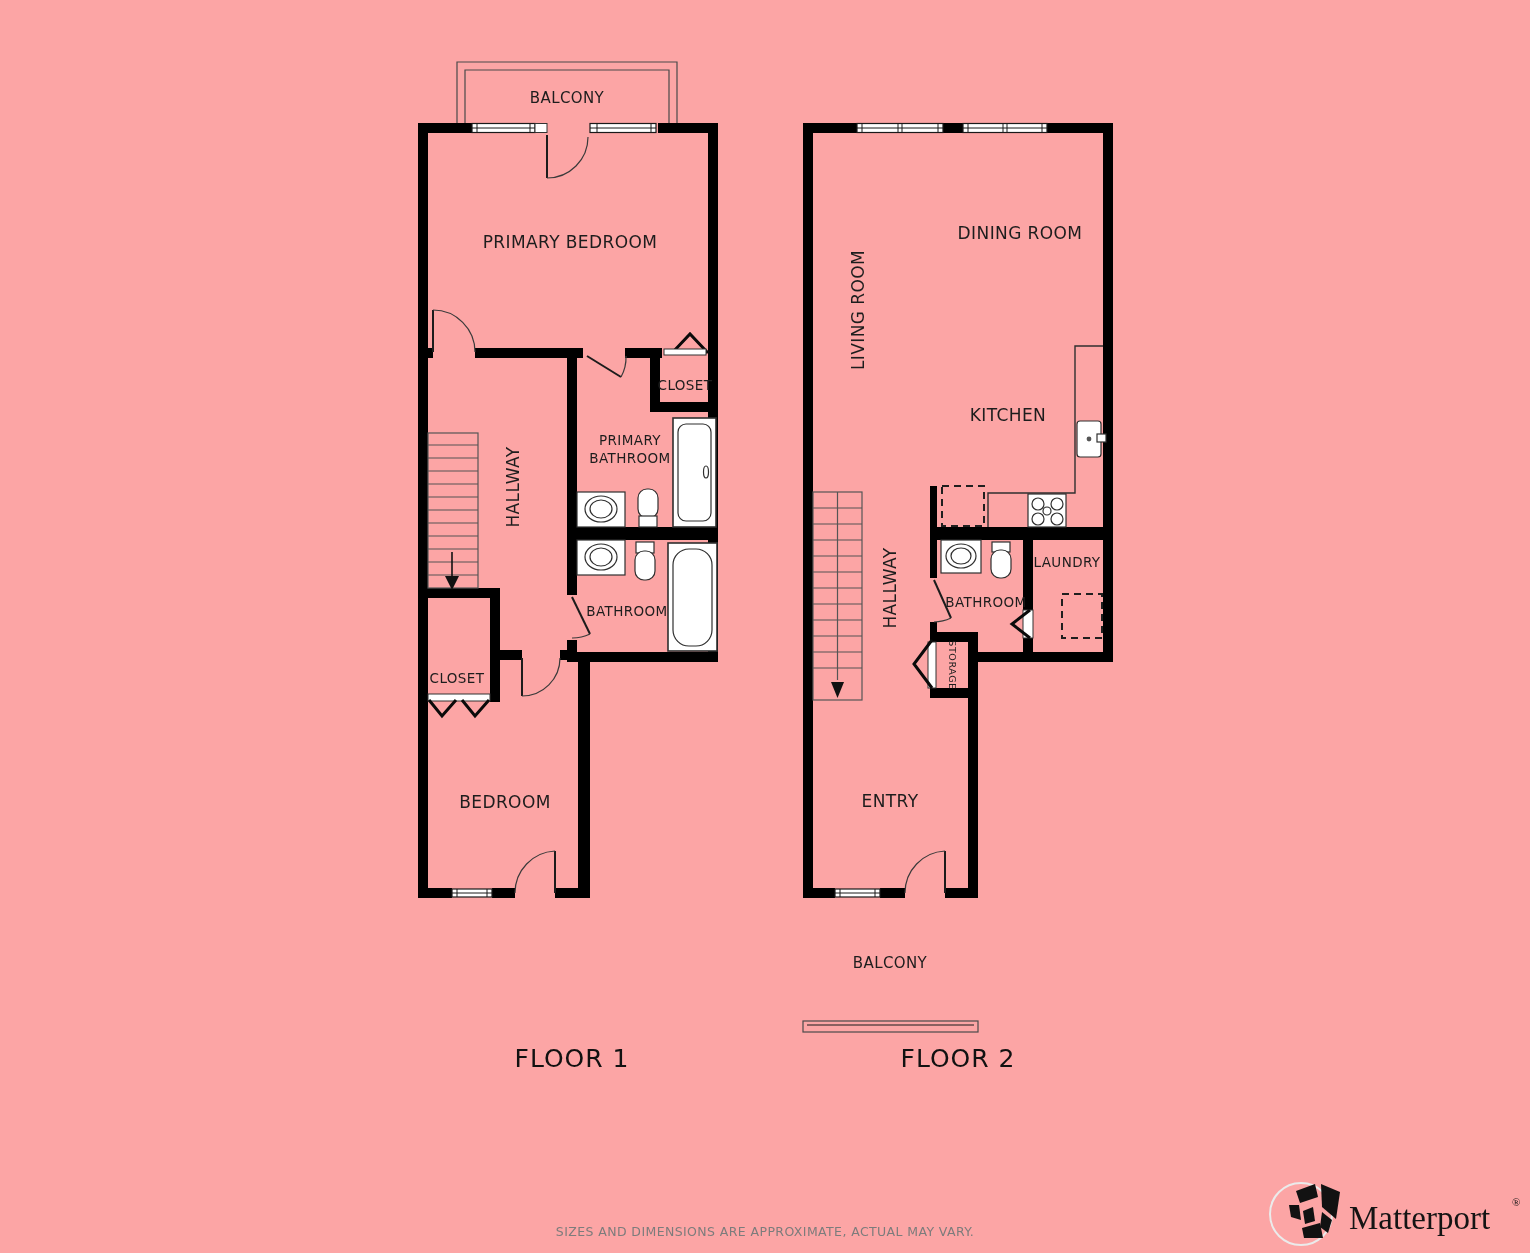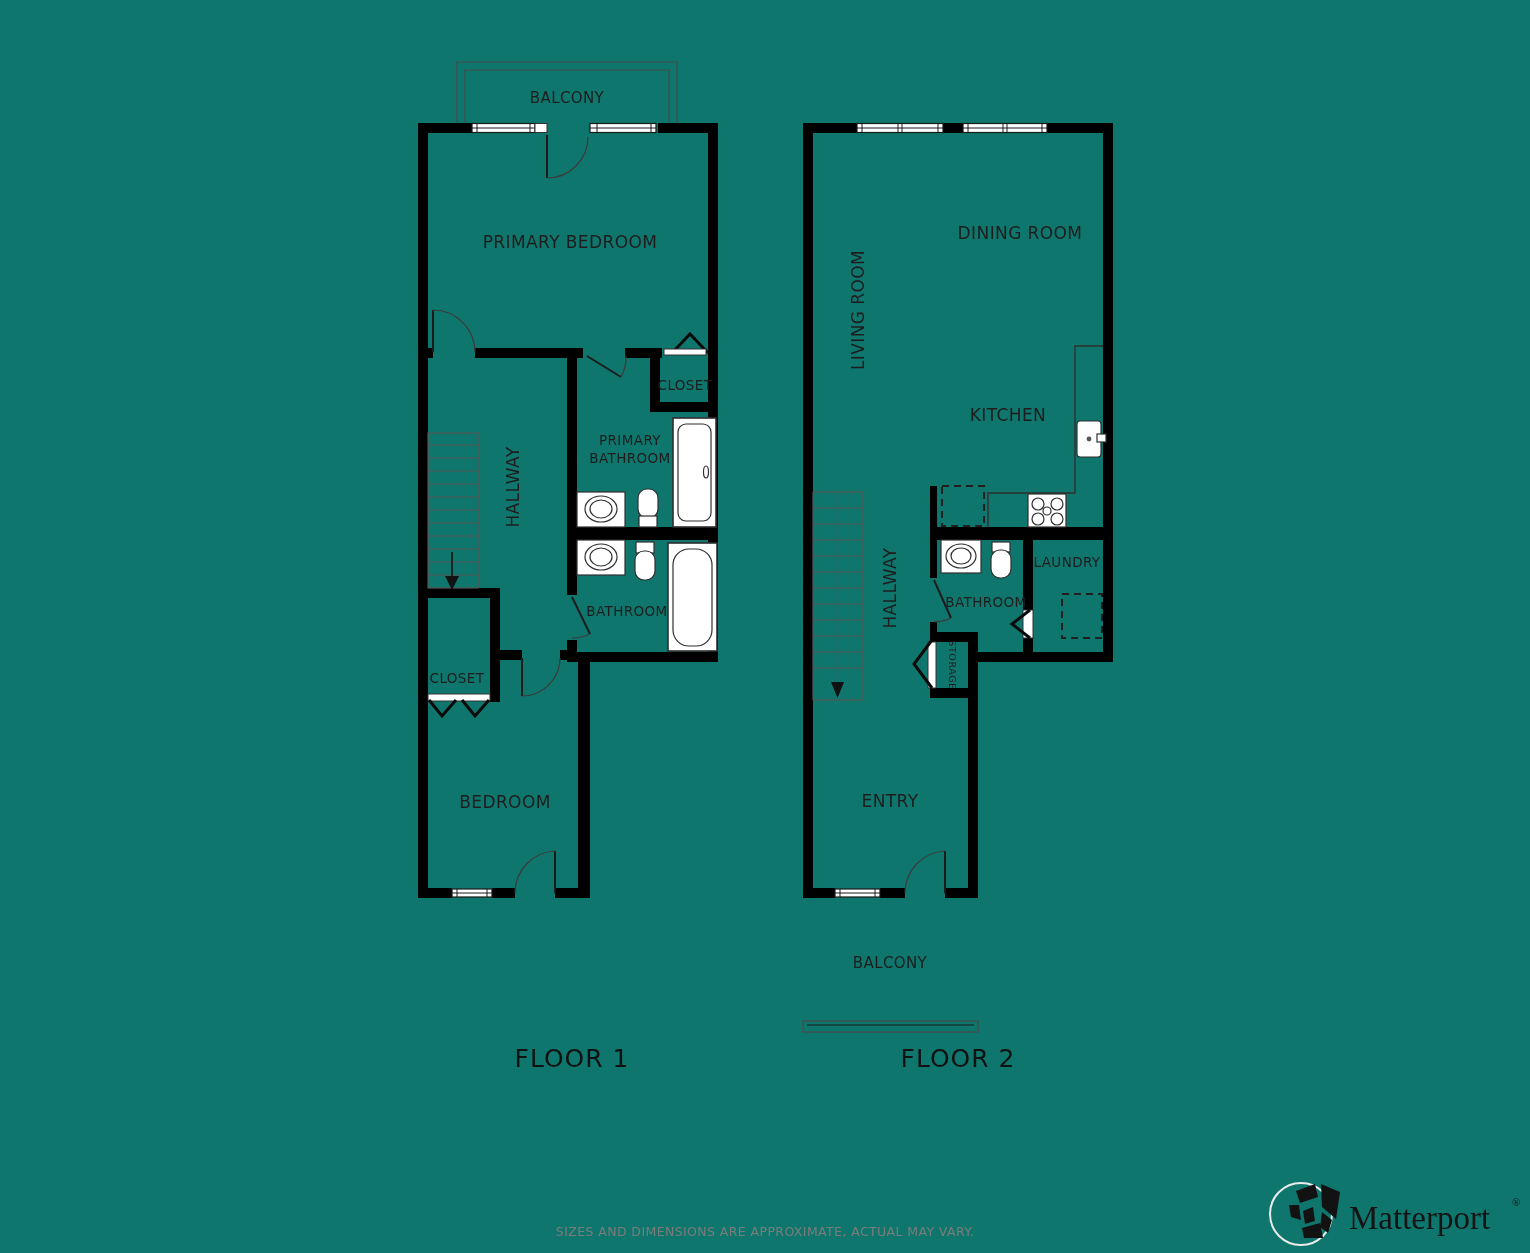--- a/index.html
+++ b/index.html
@@ -1,16 +1,16 @@
 <!DOCTYPE html>
 <html><head>
 <meta charset="utf-8">
 <style>
   html,body{margin:0;padding:0;background:#ffffff;}
-  .canvas{position:relative;width:1530px;height:1253px;background:#0f766e;overflow:hidden;
+  .canvas{position:relative;width:1530px;height:1253px;background:#fca5a5;overflow:hidden;
           font-family:"DejaVu Sans", sans-serif;text-decoration:underline;}
   svg{display:block;}
   .room-label{font-family:"DejaVu Sans", sans-serif;fill:#1d1d1d;letter-spacing:0.4px;}
   .lbl-lg{font-size:17px;}
   .lbl-md{font-size:15px;}
   .lbl-sm{font-size:13.5px;}
   .lbl-xs{font-size:9.5px;letter-spacing:0.6px;}
   .floor-title{font-size:25px;letter-spacing:1px;fill:#111;}
   .disclaimer{font-size:12.5px;letter-spacing:0.4px;fill:#7c7c7c;}
   .wordmark{font-family:"Liberation Serif","DejaVu Serif",serif;font-size:33px;fill:#141414;}

